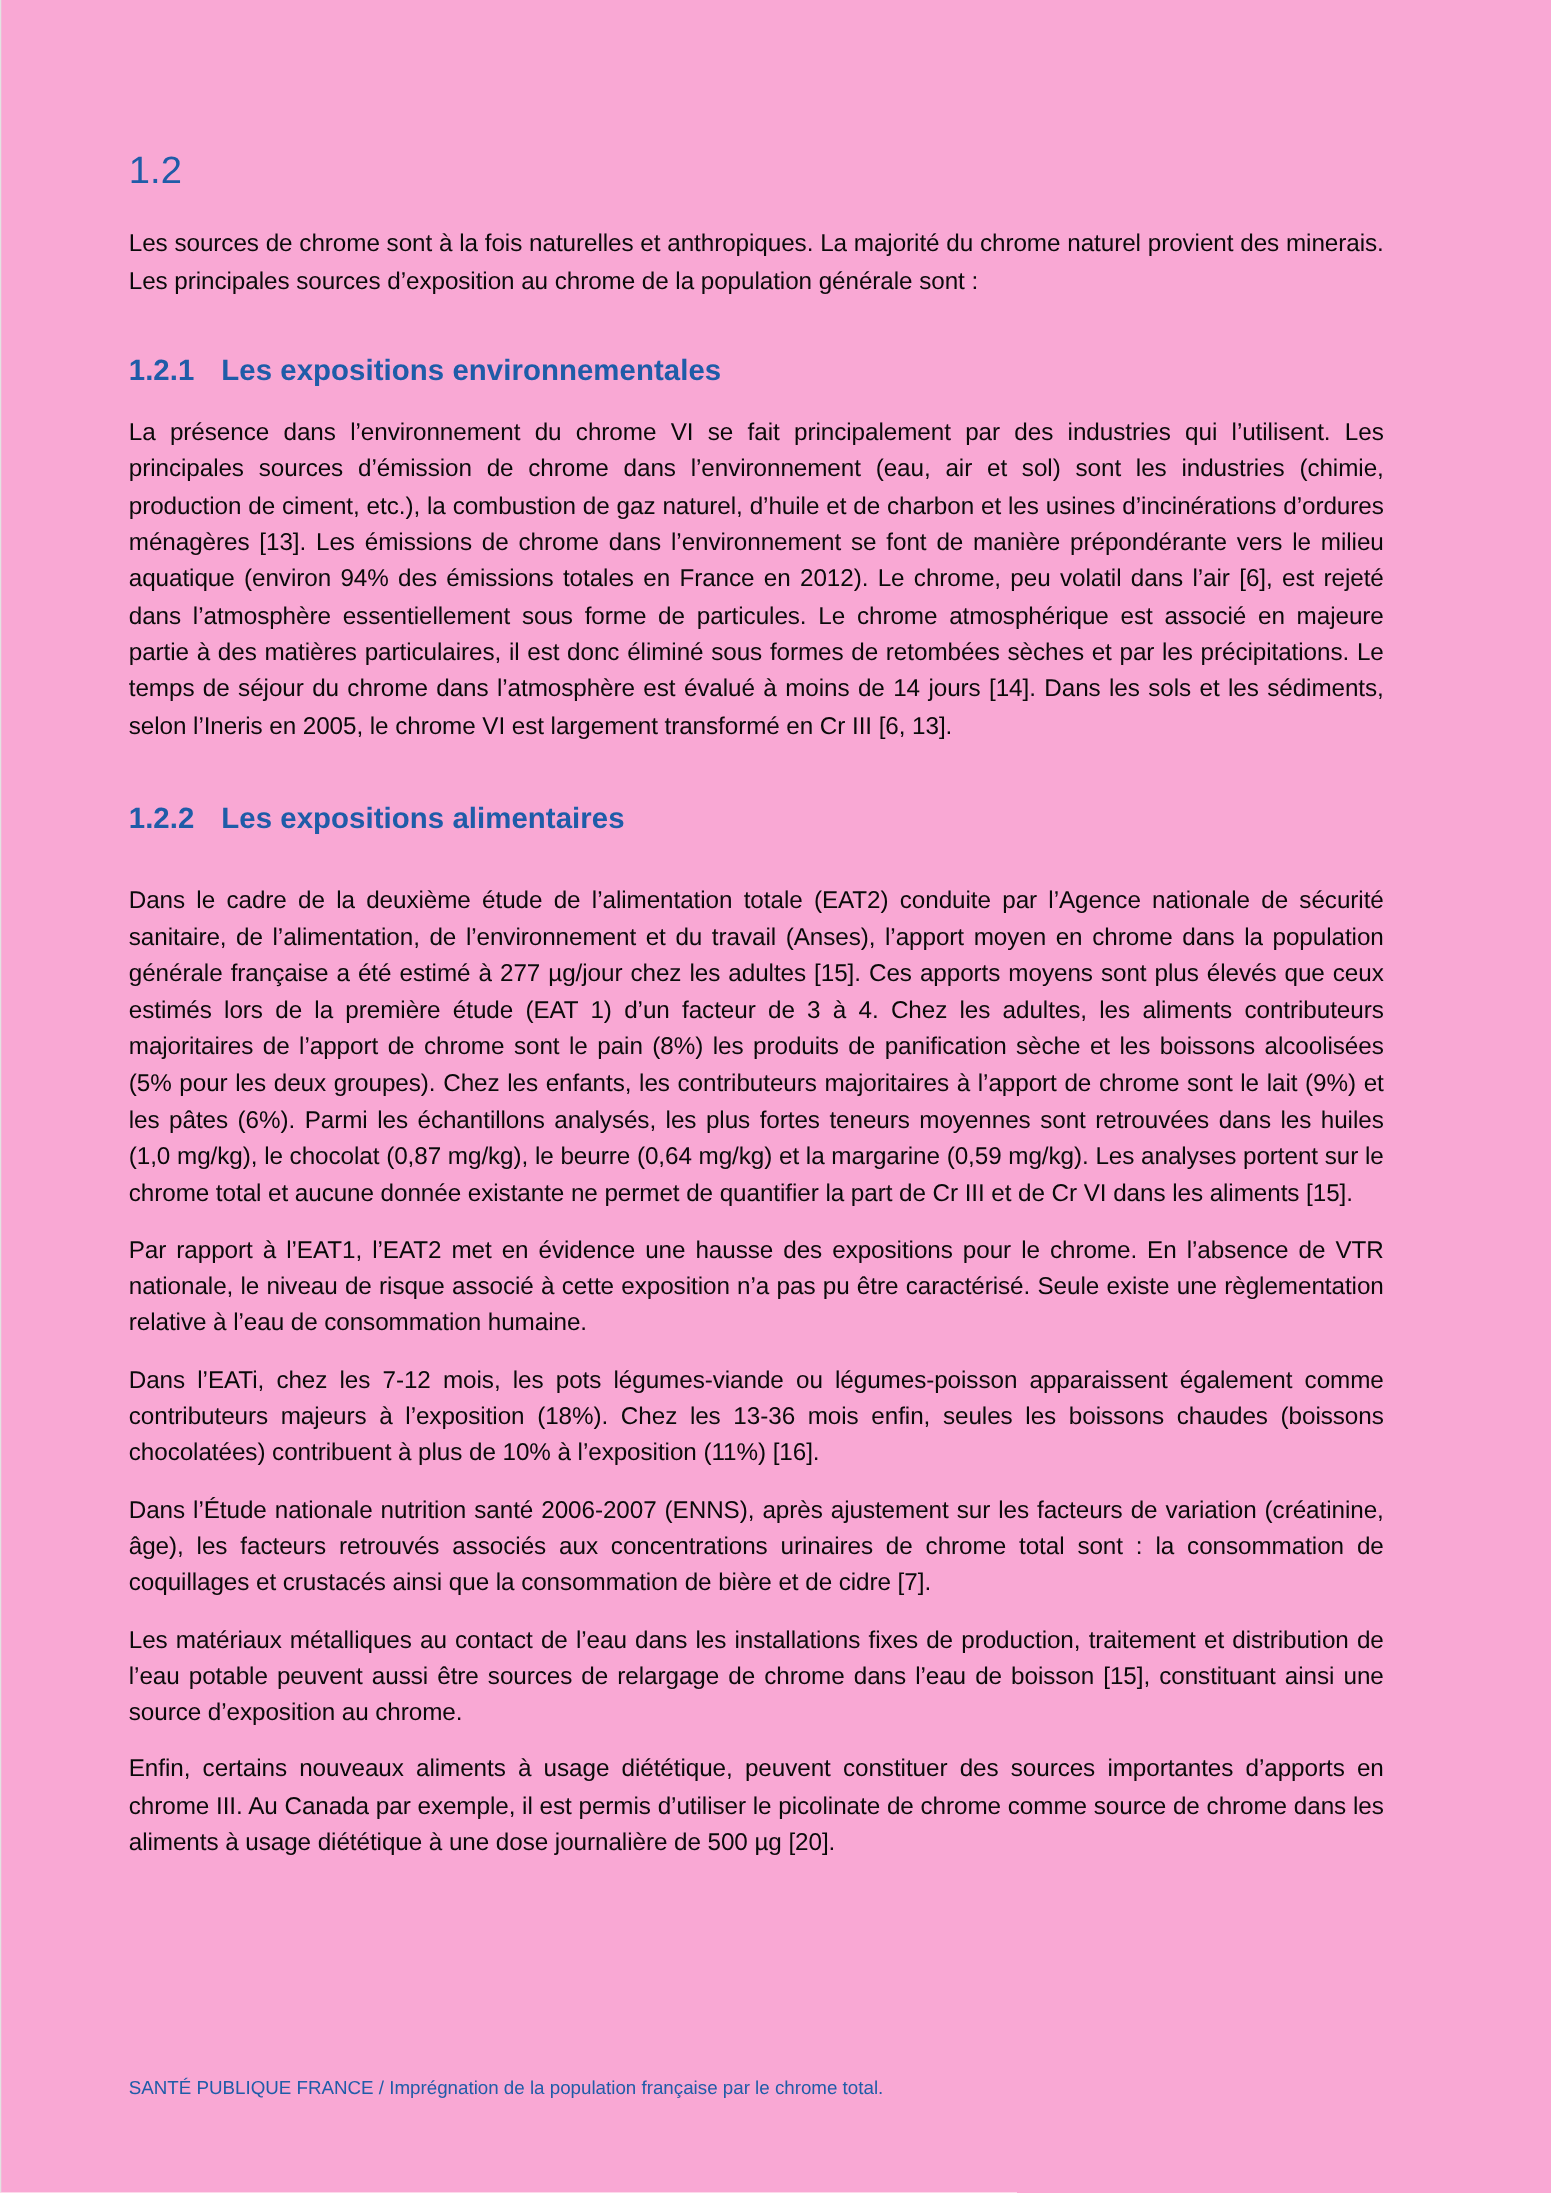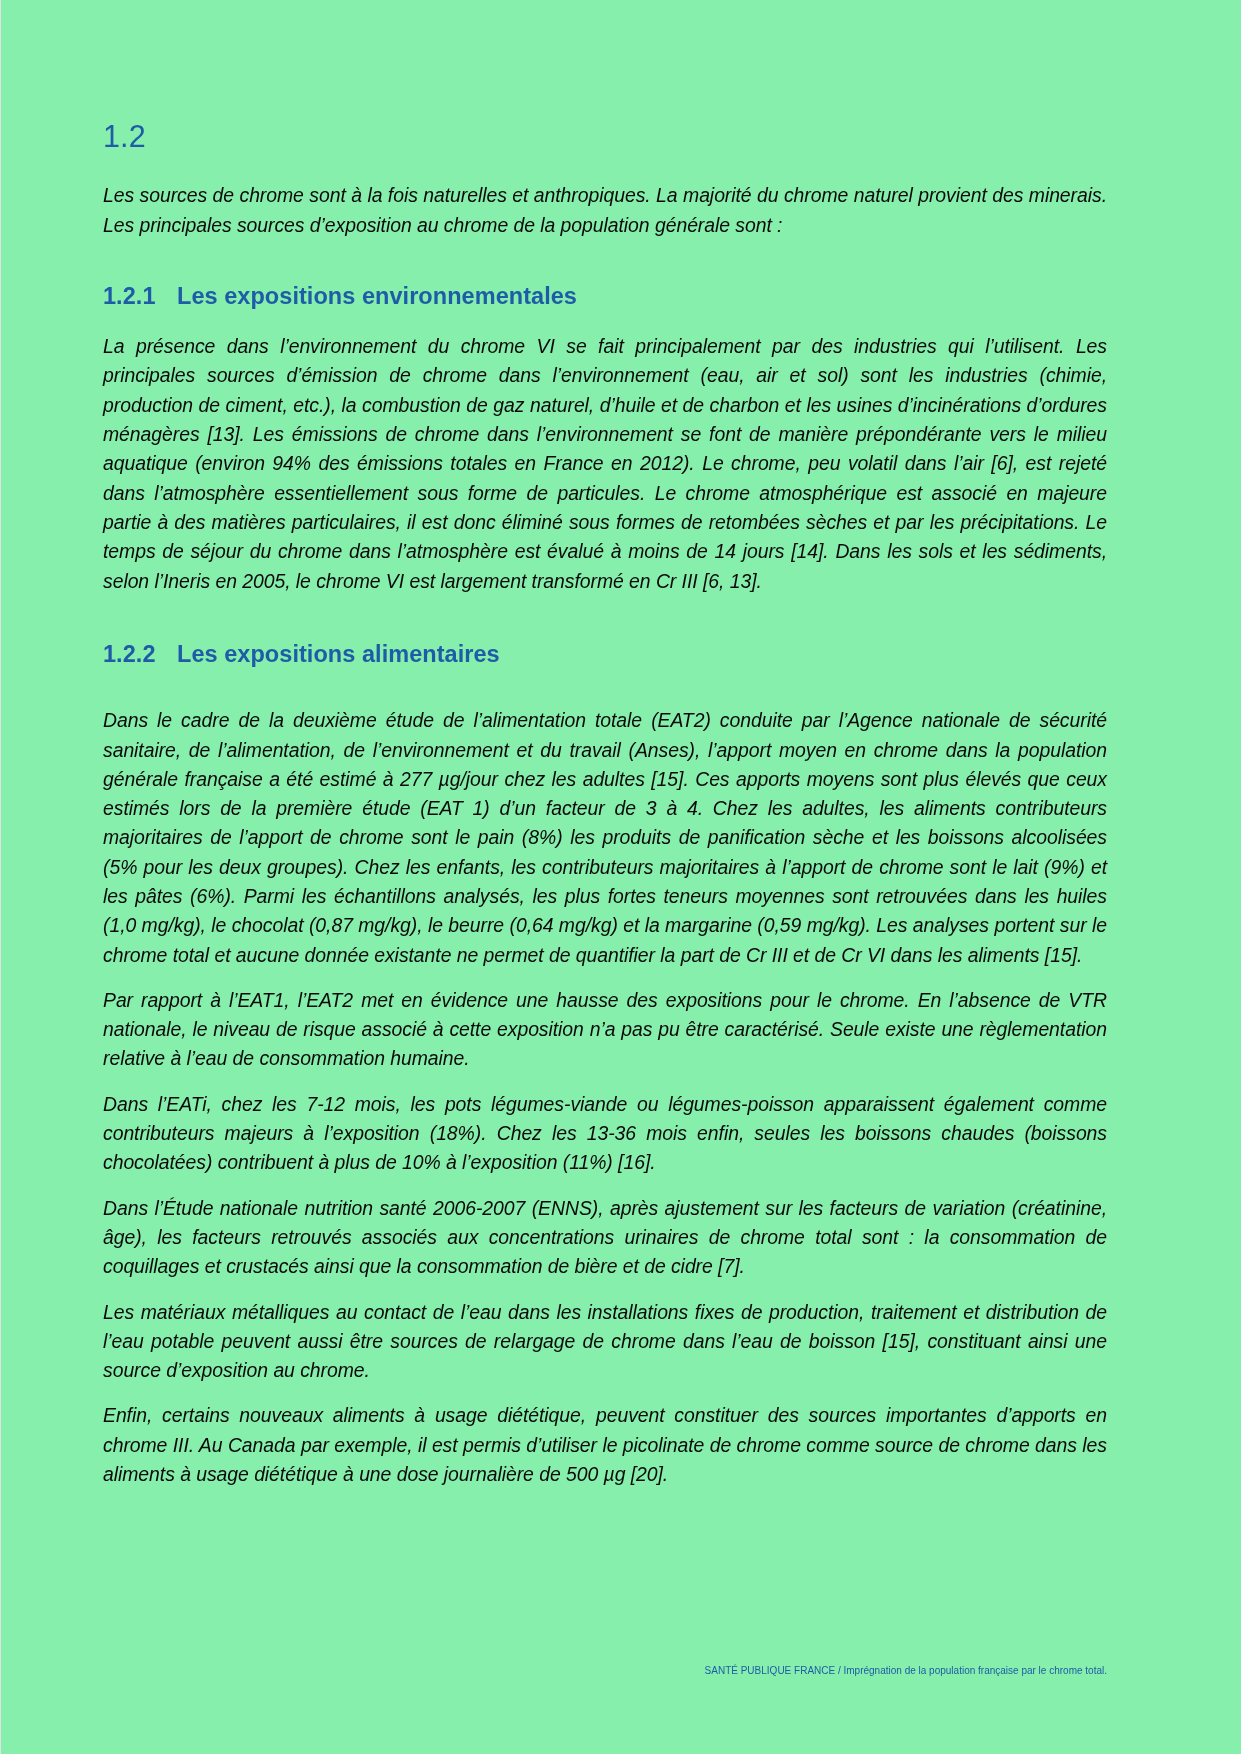--- a/index.html
+++ b/index.html
@@ -8,21 +8,21 @@
     background: #ffffff;
   }
   body {
     font-family: "Liberation Sans", sans-serif;
     color: #000000;
   }
   .page {
     position: relative;
     width: 1241px;
     height: 1754px;
-    background: #86efac;
+    background: #f9a8d4;
     box-sizing: border-box;
     overflow: hidden;
   }
   .edge-left {
     position: absolute;
     left: 0;
     top: 0;
     width: 1px;
     height: 1754px;
     background: #e2e2e2;
@@ -67,36 +67,35 @@
   }
   p.body {
     font-size: 19.4px;
     line-height: 29.3px;
     margin: 0;
     padding: 0;
     text-align: justify;
     text-justify: inter-word;
     color: #0a0a0a;
     letter-spacing: -0.05px;
-    font-style: italic;
   }
   .gap-after-h1 { height: 26px; }
   .gap-after-h2 { height: 21px; }
   .gap-para     { height: 16px; }
   .gap-before-h2-1 { height: 42px; }
   .gap-before-h2-2 { height: 44px; }
 
   .footer {
     position: absolute;
     left: 103px;
     top: 1659px;
     width: 1004px;
-    text-align: right;
+    text-align: left;
     color: #1F5CA8;
-    font-size: 10px;
+    font-size: 15px;
     line-height: 23.5px;
   }
   .footer div { display: block; }
 </style>
 </head>
 <body>
 
 <div class="page">
 
   <div class="edge-left"></div>

